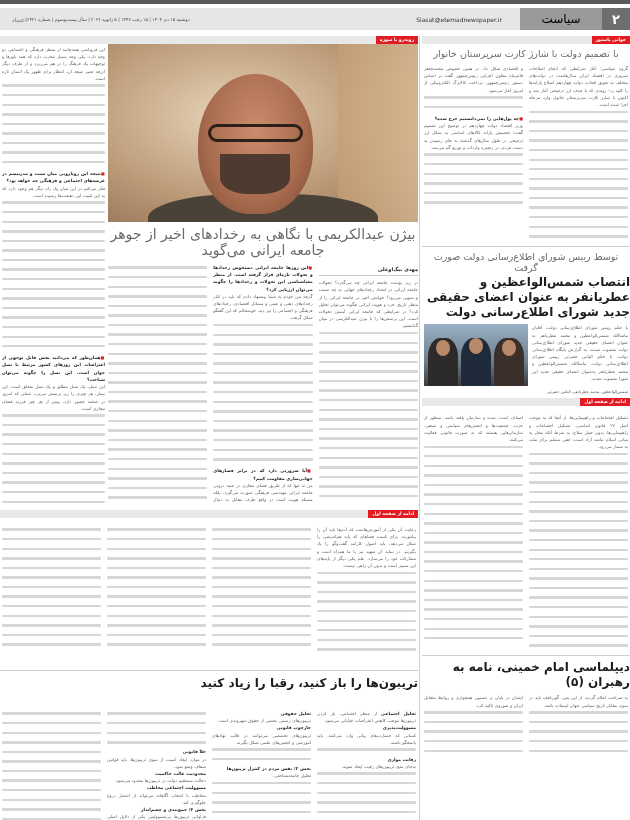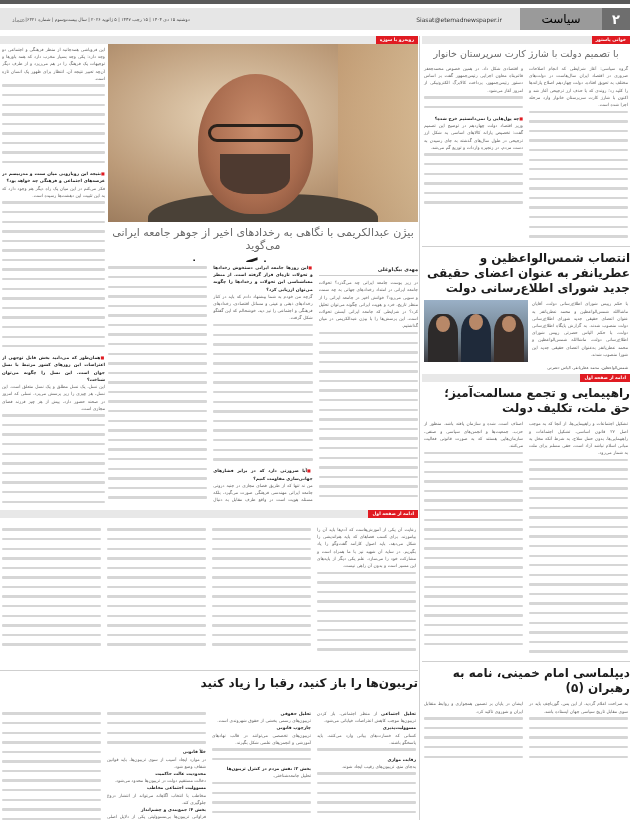--- a/index.html
+++ b/index.html
@@ -136,40 +136,40 @@
           </span><span class="filler">
             <i></i>
           </span>
       </div>
     </div>
   </div>
 
   <div class="hr"></div>
 
   <div>
+    <div class="subhead">توسط رییس شورای اطلاع‌رسانی دولت صورت گرفت</div>
     <div class="headline h-md">انتصاب شمس‌الواعظین و عطریانفر به عنوان اعضای حقیقی جدید شورای اطلاع‌رسانی دولت</div>
     <div style="padding:4px 2px 0 2px;">
       <div class="photo-group">
         <div class="p" style="left:4px"></div>
           <div class="h" style="left:12px;top:16px"></div>
         <div class="p" style="left:37px;background:#1f2a3a"></div>
           <div class="h" style="left:45px;top:14px"></div>
         <div class="p" style="left:70px;background:#3b2f2a"></div>
           <div class="h" style="left:78px;top:16px"></div>
       </div>
       <div class="txt">با حکم رییس شورای اطلاع‌رسانی دولت، آقایان ماشاالله شمس‌الواعظین و محمد عطریانفر به عنوان اعضای حقیقی جدید شورای اطلاع‌رسانی دولت منصوب شدند. به گزارش پایگاه اطلاع‌رسانی دولت، با حکم الیاس حضرتی رییس شورای اطلاع‌رسانی دولت، ماشاالله شمس‌الواعظین و محمد عطریانفر به‌عنوان اعضای حقیقی جدید این شورا منصوب شدند.</div>
       <div class="photo-caption">شمس‌الواعظین، محمد عطریانفر، الیاس حضرتی</div>
     </div>
   </div>
 
   <div>
     <div class="kicker-bar">
       <span class="kicker">ادامه از صفحه اول</span>
     </div>
-    <div class="headline h-md">راهپیمایی و تجمع مسالمت‌آمیز؛ حق ملت، تکلیف دولت</div>
     <div class="cols-2">
       <div class="txt">
         <span>تشکیل اجتماعات و راهپیمایی‌ها، از آنجا که به موجب اصل ۲۷ قانون اساسی، تشکیل اجتماعات و راهپیمایی‌ها، بدون حمل سلاح، به شرط آنکه مخل به مبانی اسلام نباشد آزاد است، حقی مسلم برای ملت به شمار می‌رود.</span>
         <span class="filler">
             <i></i>
           </span><span class="filler">
             <i></i>
           </span><span class="filler">
             <i></i>
           </span><span class="filler">
@@ -388,21 +388,21 @@
 <div class="photo photo-main">
   <div class="bg"></div>
   <div class="wall"></div>
   <div class="body"></div>
   <div class="face"></div>
   <div class="glasses"></div>
   <div class="beard"></div>
 </div>
 
 <div class="col" style="left:108px; top:224px; width:310px; height:38px;">
-  <div class="subhead" style="font-size:11px">بیژن عبدالکریمی با نگاهی به رخدادهای اخیر از جوهر جامعه ایرانی می‌گوید</div>
+  <div class="subhead" style="font-size:14px">بیژن عبدالکریمی با نگاهی به رخدادهای اخیر از جوهر جامعه ایرانی می‌گوید</div>
   <div class="headline h-xl">مهندسی فکری غرب</div>
 </div>
 
 <div class="col" style="left:108px; top:264px; width:310px; height:240px;">
   <div class="cols-2" style="padding:0; gap:6px;">
     <div class="txt">
       <div class="author">مهدی بیگ‌اوغلی</div>
       <span>در زیر پوست جامعه ایرانی چه می‌گذرد؟ تحولات جامعه ایرانی در امتداد رخدادهای جهانی به چه سمت و سویی می‌رود؟ خوانش اخیر در جامعه ایرانی را از منظر تاریخ، خرد و هویت ایرانی چگونه می‌توان تحلیل کرد؟ در شرایطی که جامعه ایرانی آبستن تحولات است، این پرسش‌ها را با بیژن عبدالکریمی در میان گذاشتیم.</span>
       <span class="filler">
           <i></i>

